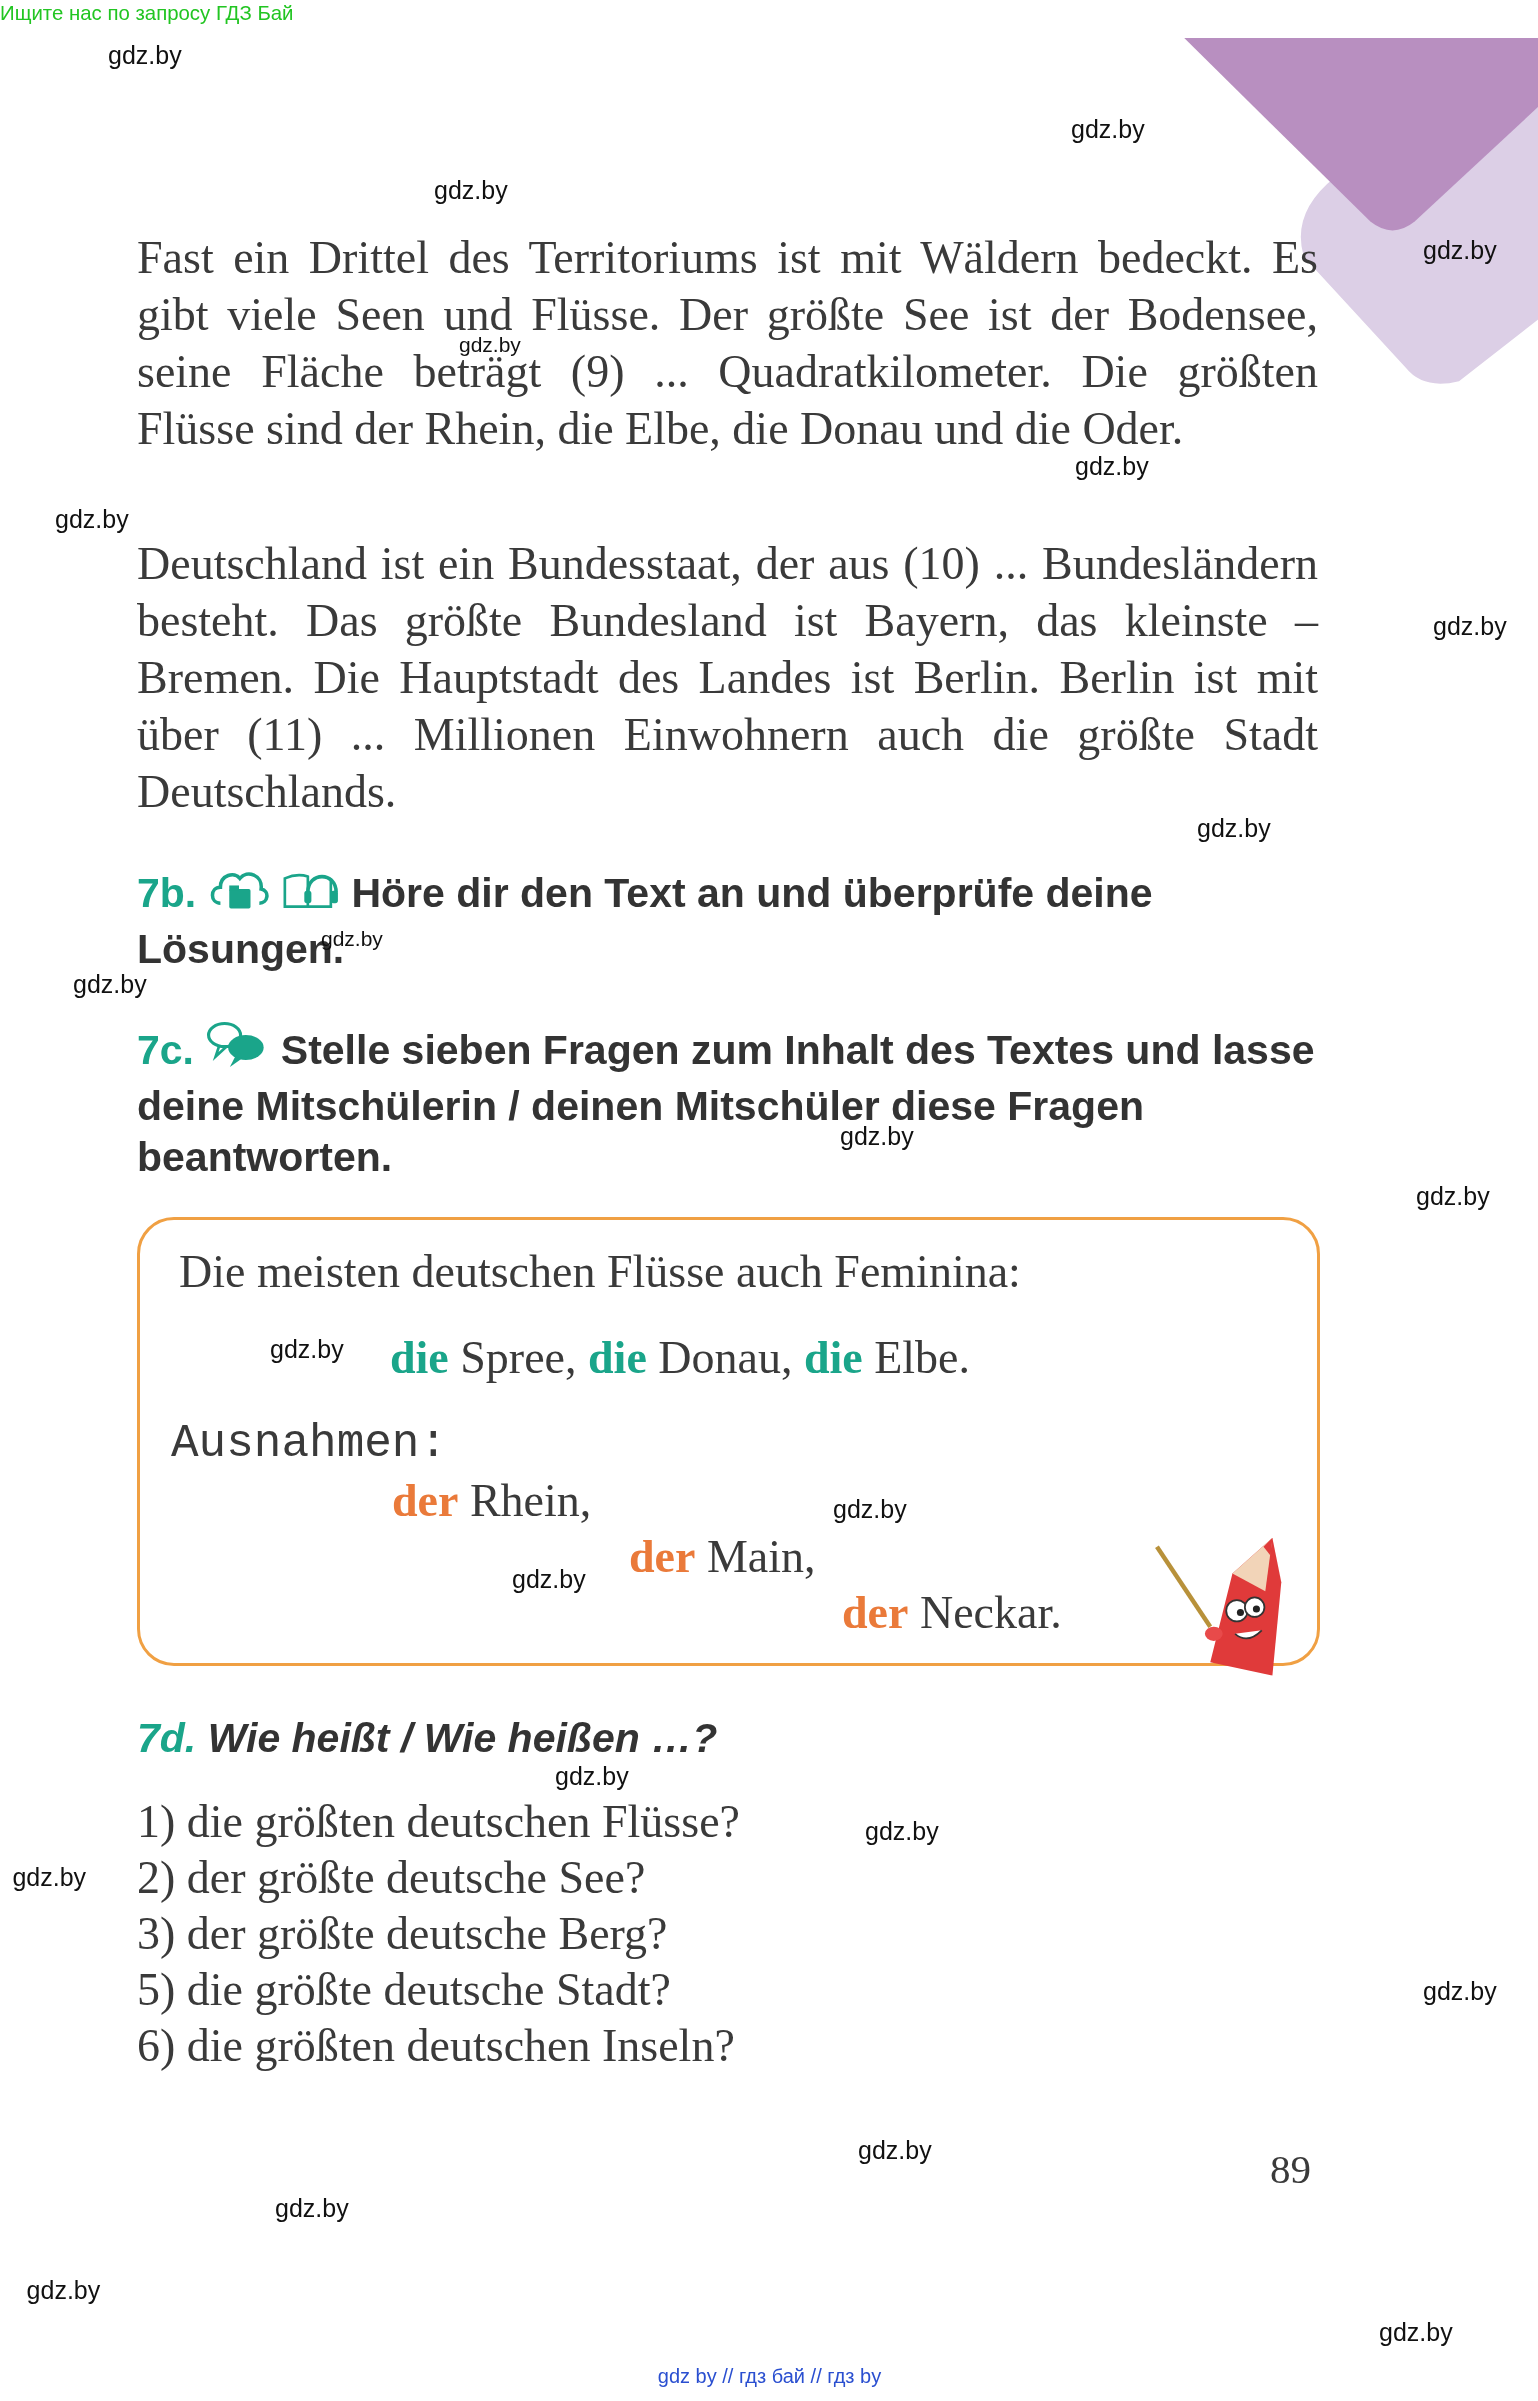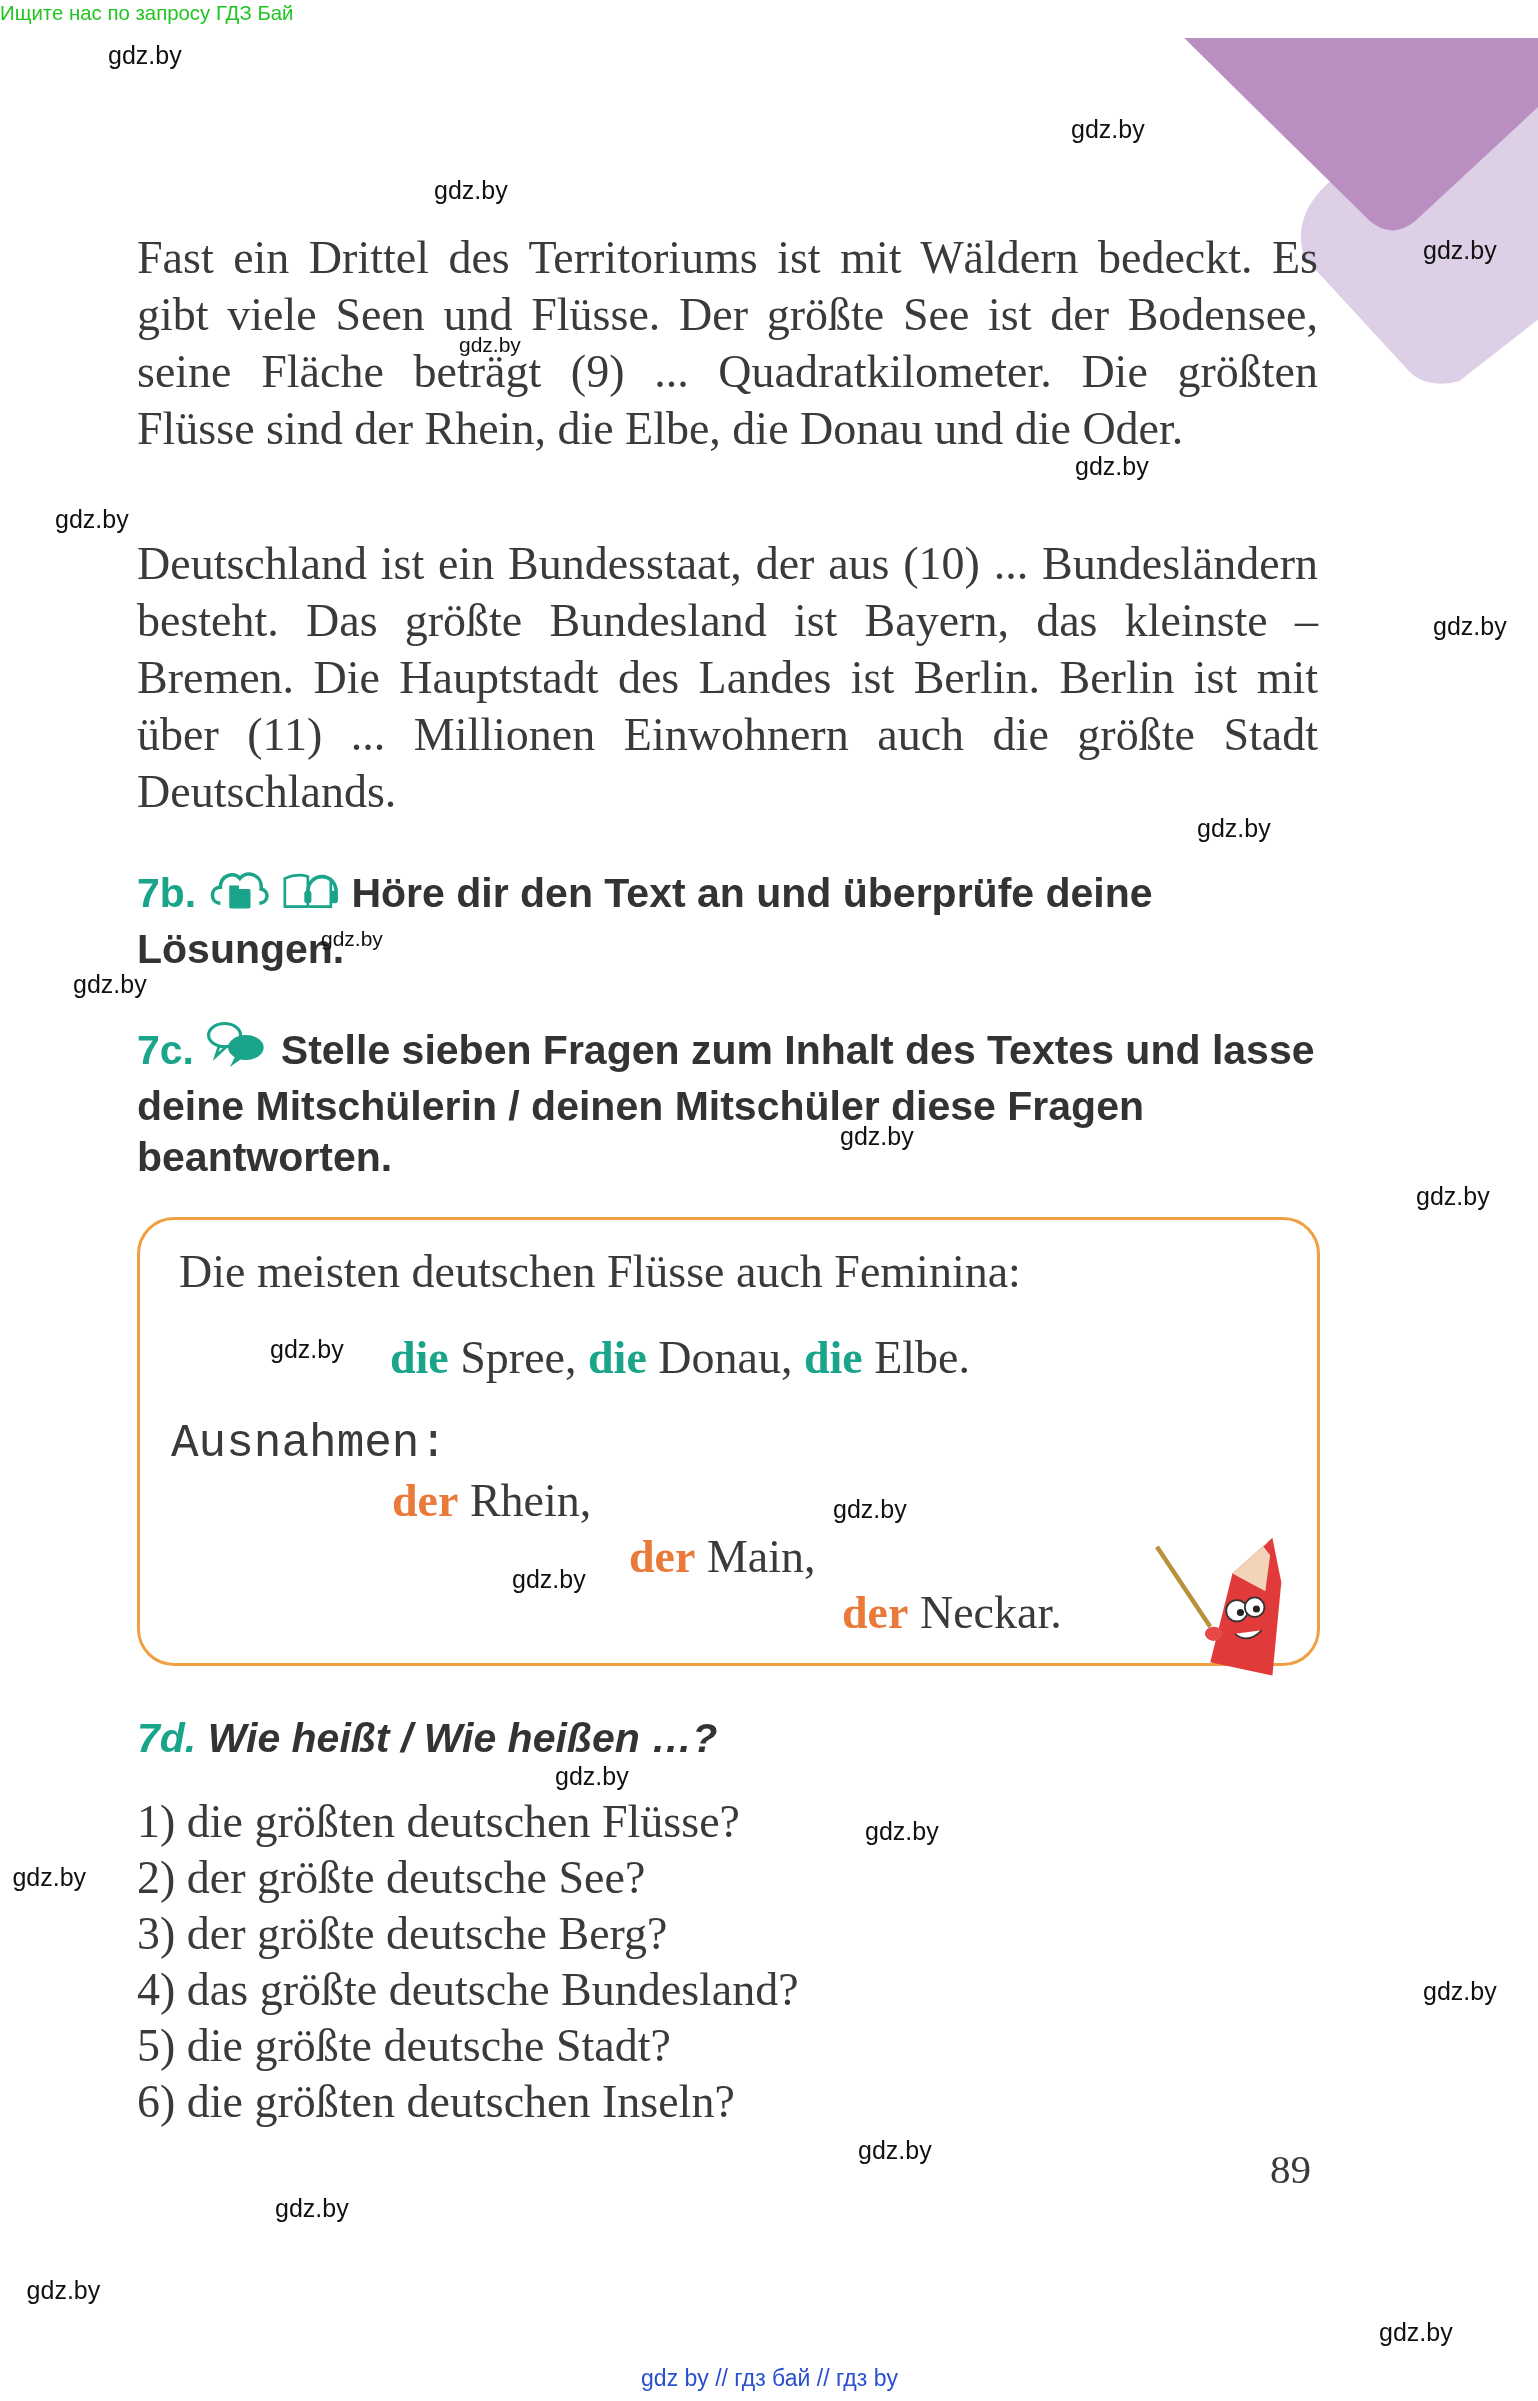--- a/index.html
+++ b/index.html
@@ -2,21 +2,21 @@
 <html style="font-size:14px"><head>
 <meta charset="utf-8">
 <style>
   html, body { margin:0; padding:0; }
   body { width:1539px; height:2401px; position:relative; background:#ffffff; overflow:hidden;
          font-family:"DejaVu Serif", serif; color:#3a3a3a; }
   .abs { position:absolute; }
   .banner { top:1.8px; left:0; width:1539px; text-align:left; font-family:"Liberation Sans", sans-serif;
             font-size:20.4px; color:#22c522; }
   .footer { top:2365px; left:0; width:1539px; text-align:center; font-family:"Liberation Sans", sans-serif;
-            font-size:23px; color:#2a4fd0; }
+            font-size:20px; color:#2a4fd0; }
   .wm { font-family:"Liberation Sans", sans-serif; font-size:25px; color:#111; white-space:nowrap; }
   .wm.small { font-size:21px; }
   .deco { top:0; right:0; width:355px; height:390px; }
   .body-text { left:137px; width:1181px; font-family:"Liberation Serif", serif; font-size:46px;
                line-height:57px; color:#3a3a3a; text-align:justify; margin:0; }
   .task { left:137px; width:1181px; font-family:"Liberation Sans", sans-serif; font-weight:bold;
           font-size:41px; line-height:51px; color:#333; margin:0; }
   .task .num { color:#1aa58a; }
   .icon { display:inline-block; vertical-align:-5.3px; }
   .rule-box { left:137px; top:1217px; width:1177px; height:443px; border:3.5px solid #f0a043;
@@ -117,21 +117,20 @@
 
 <p class="abs task" style="top:1713px;font-style:italic;">
   <span class="num">7d.</span>
   <span>Wie heißt / Wie heißen …?</span>
 </p>
 
 <ul class="abs q-list">
   <li>1) die größten deutschen Flüsse?</li>
   <li>2) der größte deutsche See?</li>
   <li>3) der größte deutsche Berg?</li>
-  <li>4) das größte deutsche Bundesland?</li>
   <li>5) die größte deutsche Stadt?</li>
   <li>6) die größten deutschen Inseln?</li>
 </ul>
 
 <div class="abs page-num">89</div>
 
 <div class="abs wm" style="left:108px;top:41px;">gdz.by</div>
 <div class="abs wm" style="left:1071px;top:115px;">gdz.by</div>
 <div class="abs wm" style="left:434px;top:176px;">gdz.by</div>
 <div class="abs wm" style="left:1423px;top:236px;">gdz.by</div>

